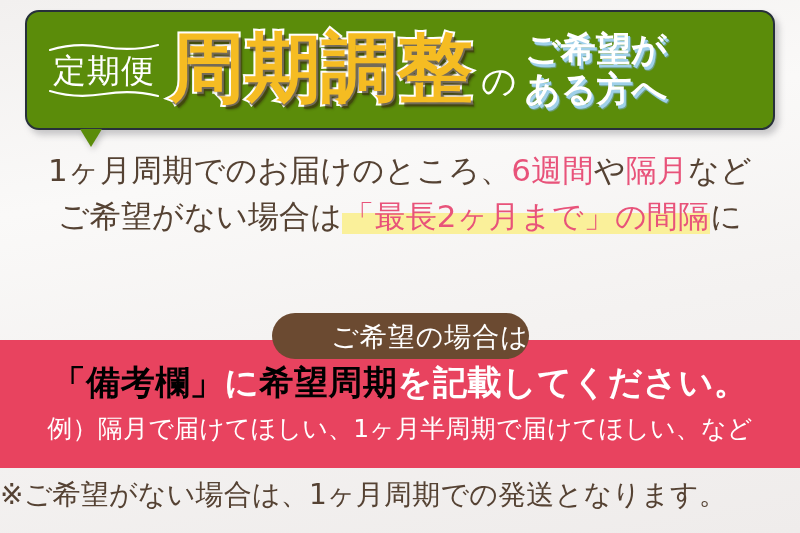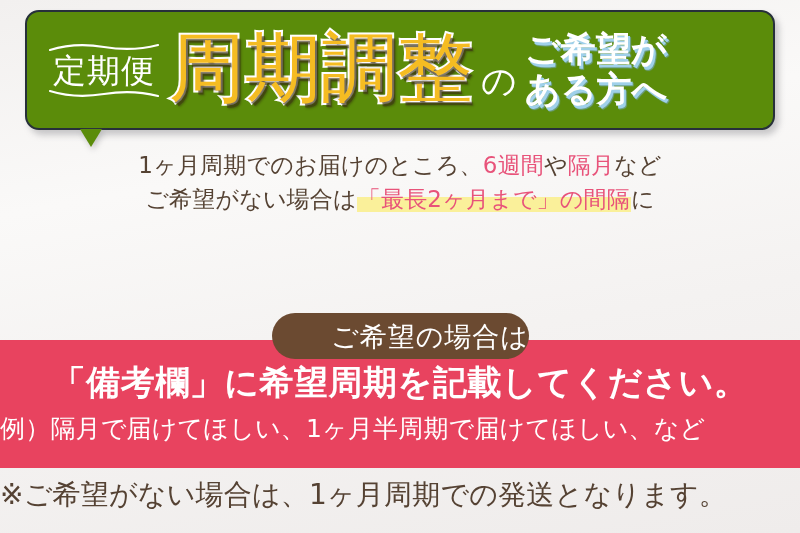--- a/index.html
+++ b/index.html
@@ -79,21 +79,21 @@
   }
   .wave.top { top: -2px; }
   .wave.bot { bottom: -2px; }
   .wave svg { display: block; width: 100%; height: 10px; }
 
   
   .main-title {
     flex: 0 0 auto;
     font-size: 76px;
     line-height: 1;
-    font-weight: 400;
+    font-weight: 700;
     color: #f5bc22;
     letter-spacing: 0px;
     white-space: nowrap;
     padding-bottom: 4px;
     -webkit-text-stroke: 4px #ffffff;
     paint-order: stroke fill;
     text-shadow:
       3px 4px 0 rgba(60,48,20,0.55),
       4px 5px 2px rgba(40,32,12,0.35);
   }
@@ -128,21 +128,21 @@
 
   
   .body-copy {
     position: absolute;
     left: 0;
     top: 148px;
     width: 800px;
     text-align: center;
   }
   .copy-line {
-    font-size: 23px;
+    font-size: 31px;
     line-height: 1.48;
     color: #554233;
     white-space: nowrap;
     letter-spacing: 0.2px;
   }
   .hl-pink { color: #e8537a; }
   .hl-mark {
     color: #e8537a;
     background: linear-gradient(to top, #faf09a 0%, #faf09a 58%, rgba(250,240,154,0) 58%);
     padding: 0 1px;
@@ -187,26 +187,27 @@
     top: 25px;
     width: 800px;
     text-align: center;
     font-size: 34px;
     line-height: 1;
     font-weight: 700;
     color: #ffffff;
     white-space: nowrap;
     letter-spacing: 0.5px;
   }
-  .pink-accent { color: #ffffff; }
+  .pink-accent { color: #000000; }
   .pink-example {
     position: absolute;
     left: 0;
     top: 76px;
     width: 800px;
+    text-align: center;
     font-size: 25px;
     line-height: 1;
     color: #ffffff;
     white-space: nowrap;
     letter-spacing: 0.2px;
   }
 
   
   .footer-note {
     position: absolute;

